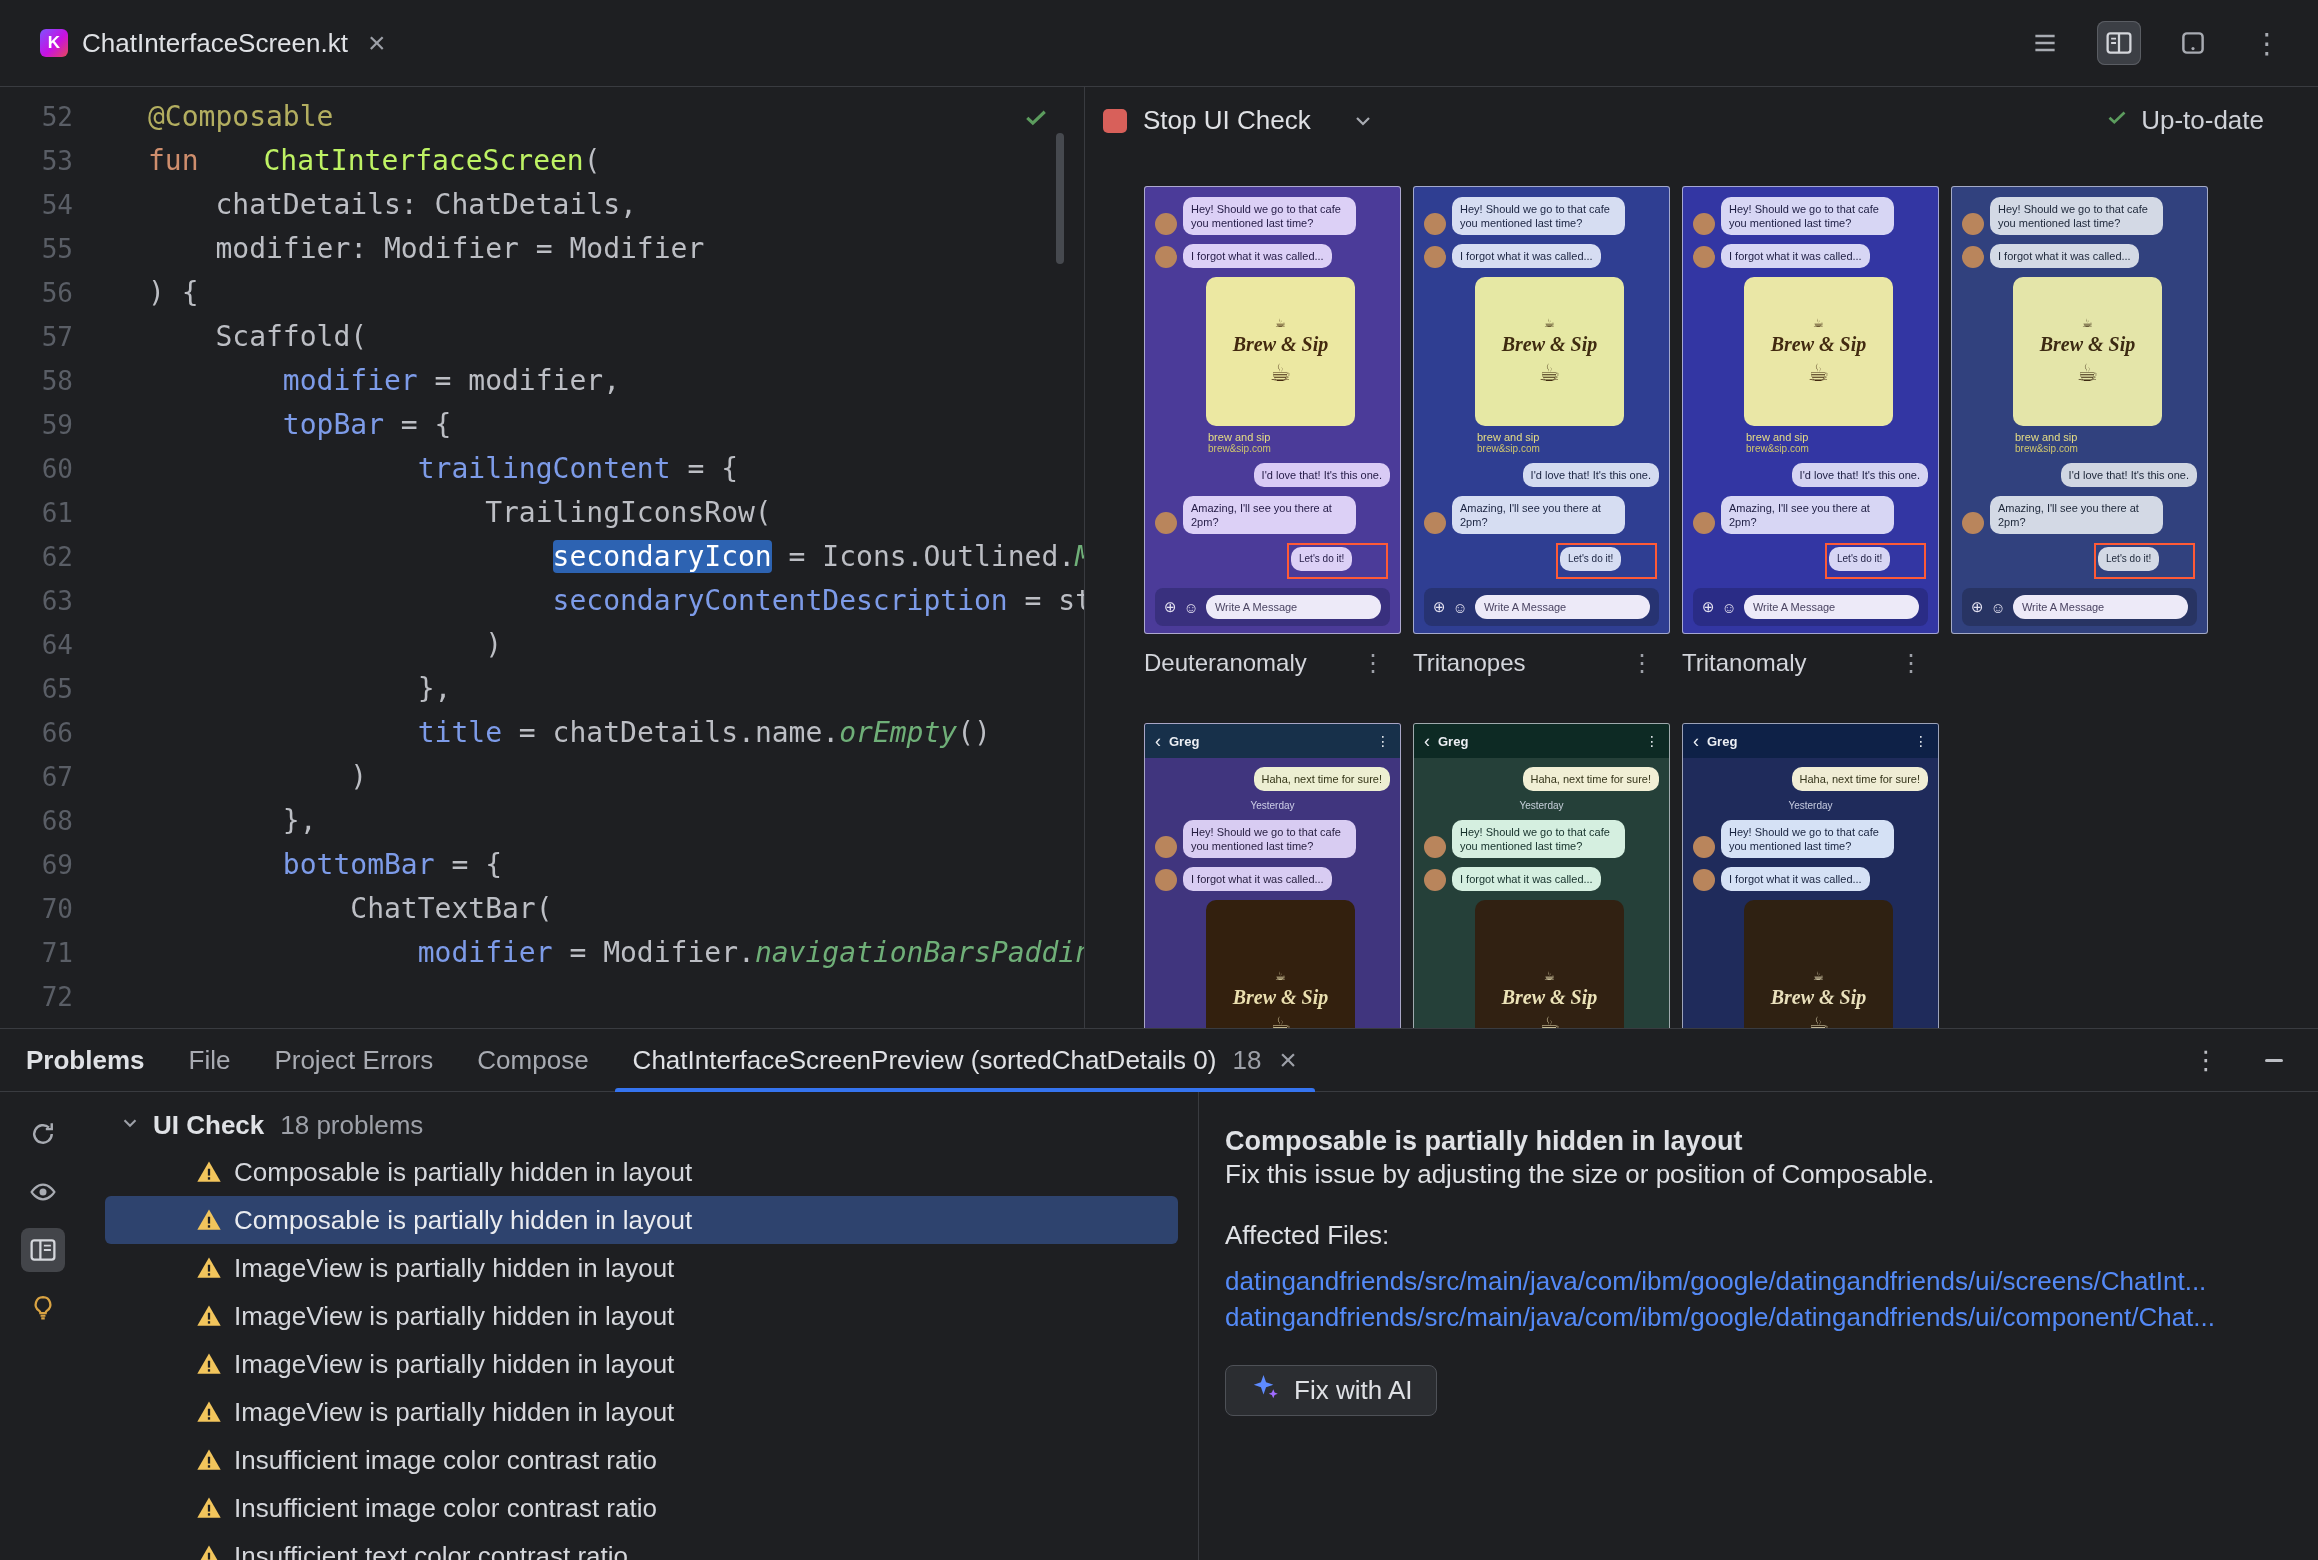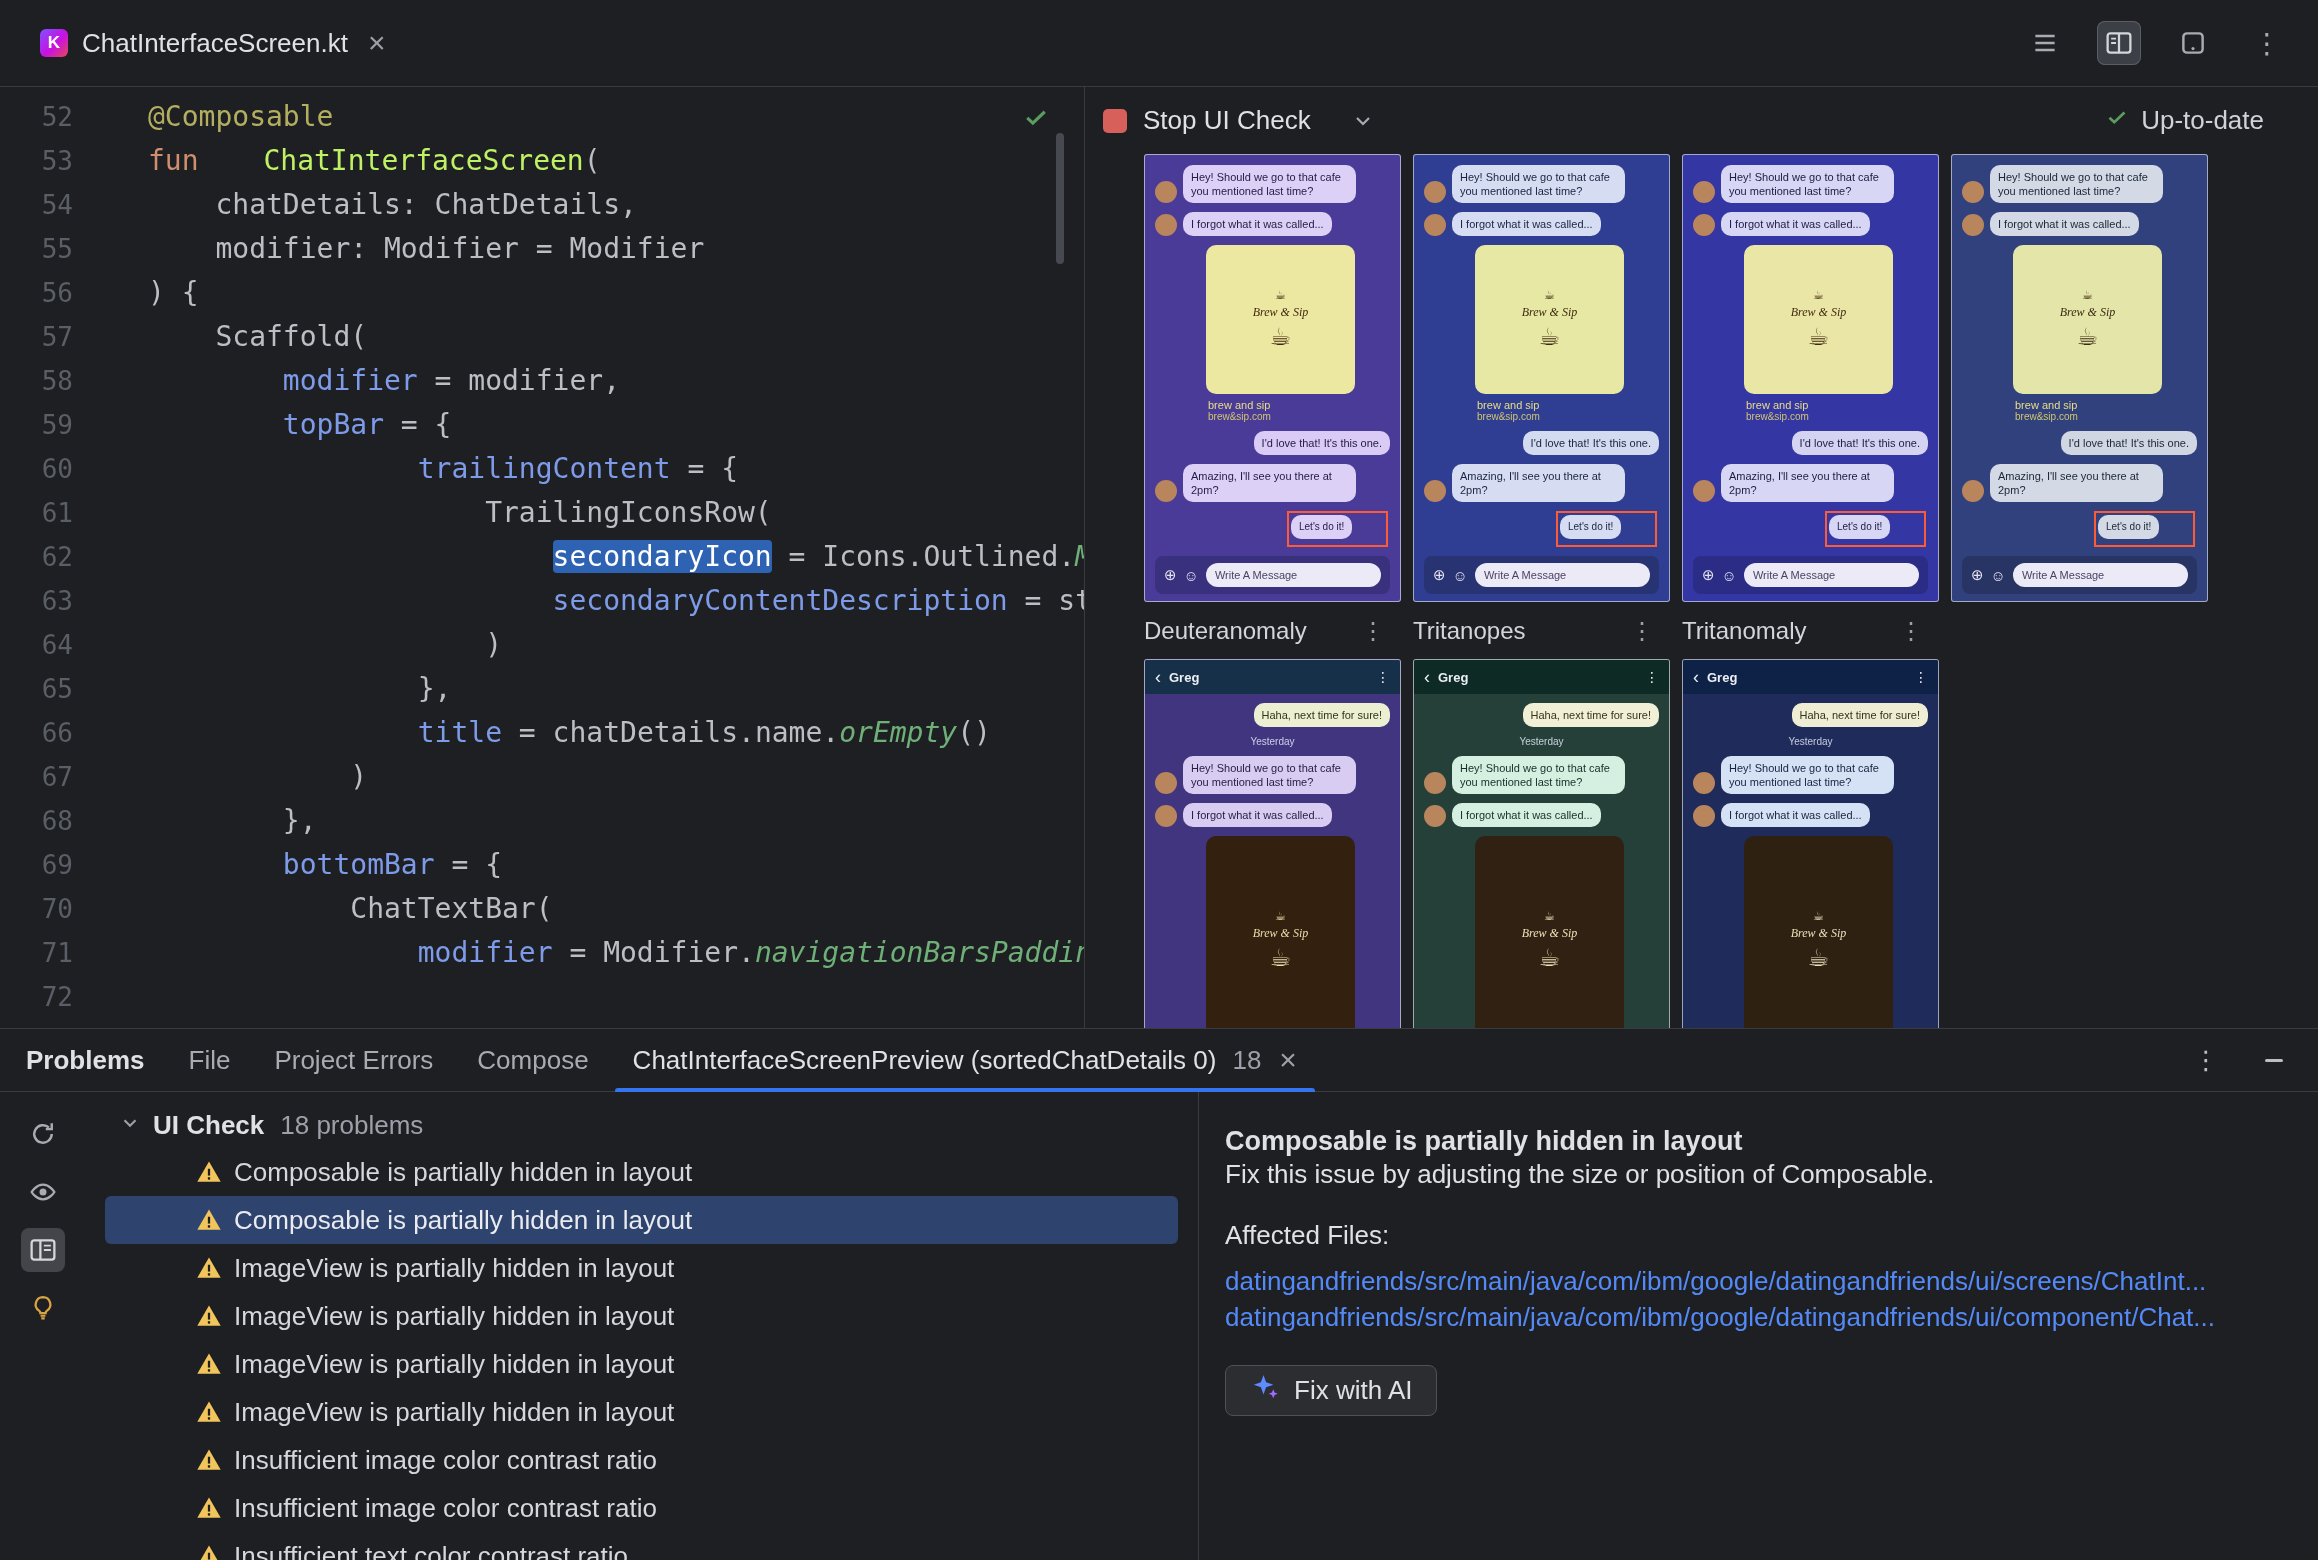--- a/index.html
+++ b/index.html
@@ -58,36 +58,36 @@
   .pv-wrap{flex:1;overflow:hidden;}
   .pv-grid{display:flex;gap:12px;padding-left:59px;}
   .labelrow{height:57px;align-items:center;}
   .labcell{width:257px;flex:none;display:flex;align-items:center;justify-content:space-between;padding-right:16px;}
   .labtext{font-size:24px;color:#D3D5DB;}
   .labkebab{color:#9DA0A8;font-size:24px;}
 
   
   .phone{width:257px;flex:none;position:relative;display:flex;flex-direction:column;gap:9px;
          padding:10px 10px 8px;overflow:hidden;border-radius:3px;background:var(--bg);
-         border:1px solid rgba(226,228,236,.65);}
+         border:1px solid rgba(226,228,236,.65);margin-top:32px;}
   .phone.top{height:448px;}
   .phone.bottomp{height:495px;padding-top:0;}
   .mrow{display:flex;gap:6px;align-items:flex-end;flex:none;}
   .mrow.right{justify-content:flex-end;}
   .avatar{width:22px;height:22px;border-radius:50%;background:#B9855C;flex:none;}
   .bubble{max-width:173px;background:var(--bubble);color:var(--btext);
           font-size:11px;line-height:14px;padding:5px 8px;border-radius:10px;}
   .bubble.sent{background:var(--sent);color:var(--stext);}
   .brew{width:149px;margin-left:51px;flex:none;}
   .brew-img{background:var(--cardimg);color:var(--cardink);height:149px;border-radius:10px;
             display:flex;flex-direction:column;align-items:center;justify-content:center;gap:3px;}
   .phone.bottomp .brew-img{height:208px;}
   .cup-sm{font-size:12px;}
   .cup{font-size:24px;}
-  .brand{font-family:"Liberation Serif","DejaVu Serif",serif;font-style:italic;font-weight:400;font-size:12px;}
+  .brand{font-family:"Liberation Serif","DejaVu Serif",serif;font-style:italic;font-weight:700;font-size:20px;}
   .brew-meta{padding:5px 2px 0;}
   .bm1{color:#E6DE84;font-size:11px;}
   .bm2{color:#CFC66E;font-size:10px;}
   .flag{align-self:flex-end;margin-right:2px;width:101px;height:36px;flex:none;
         border:2px solid #FF5A36;overflow:hidden;display:flex;align-items:flex-start;padding:2px;}
   .flag .bubble{white-space:nowrap;font-size:10px;}
   .inputbar{margin-top:auto;flex:none;height:38px;background:var(--bar);border-radius:8px;
             display:flex;align-items:center;gap:7px;padding:0 9px;}
   .ic{color:#E3E1F0;font-size:15px;}
   .pill{flex:1;height:24px;border-radius:12px;background:#EDEAF8;color:#4A4462;

